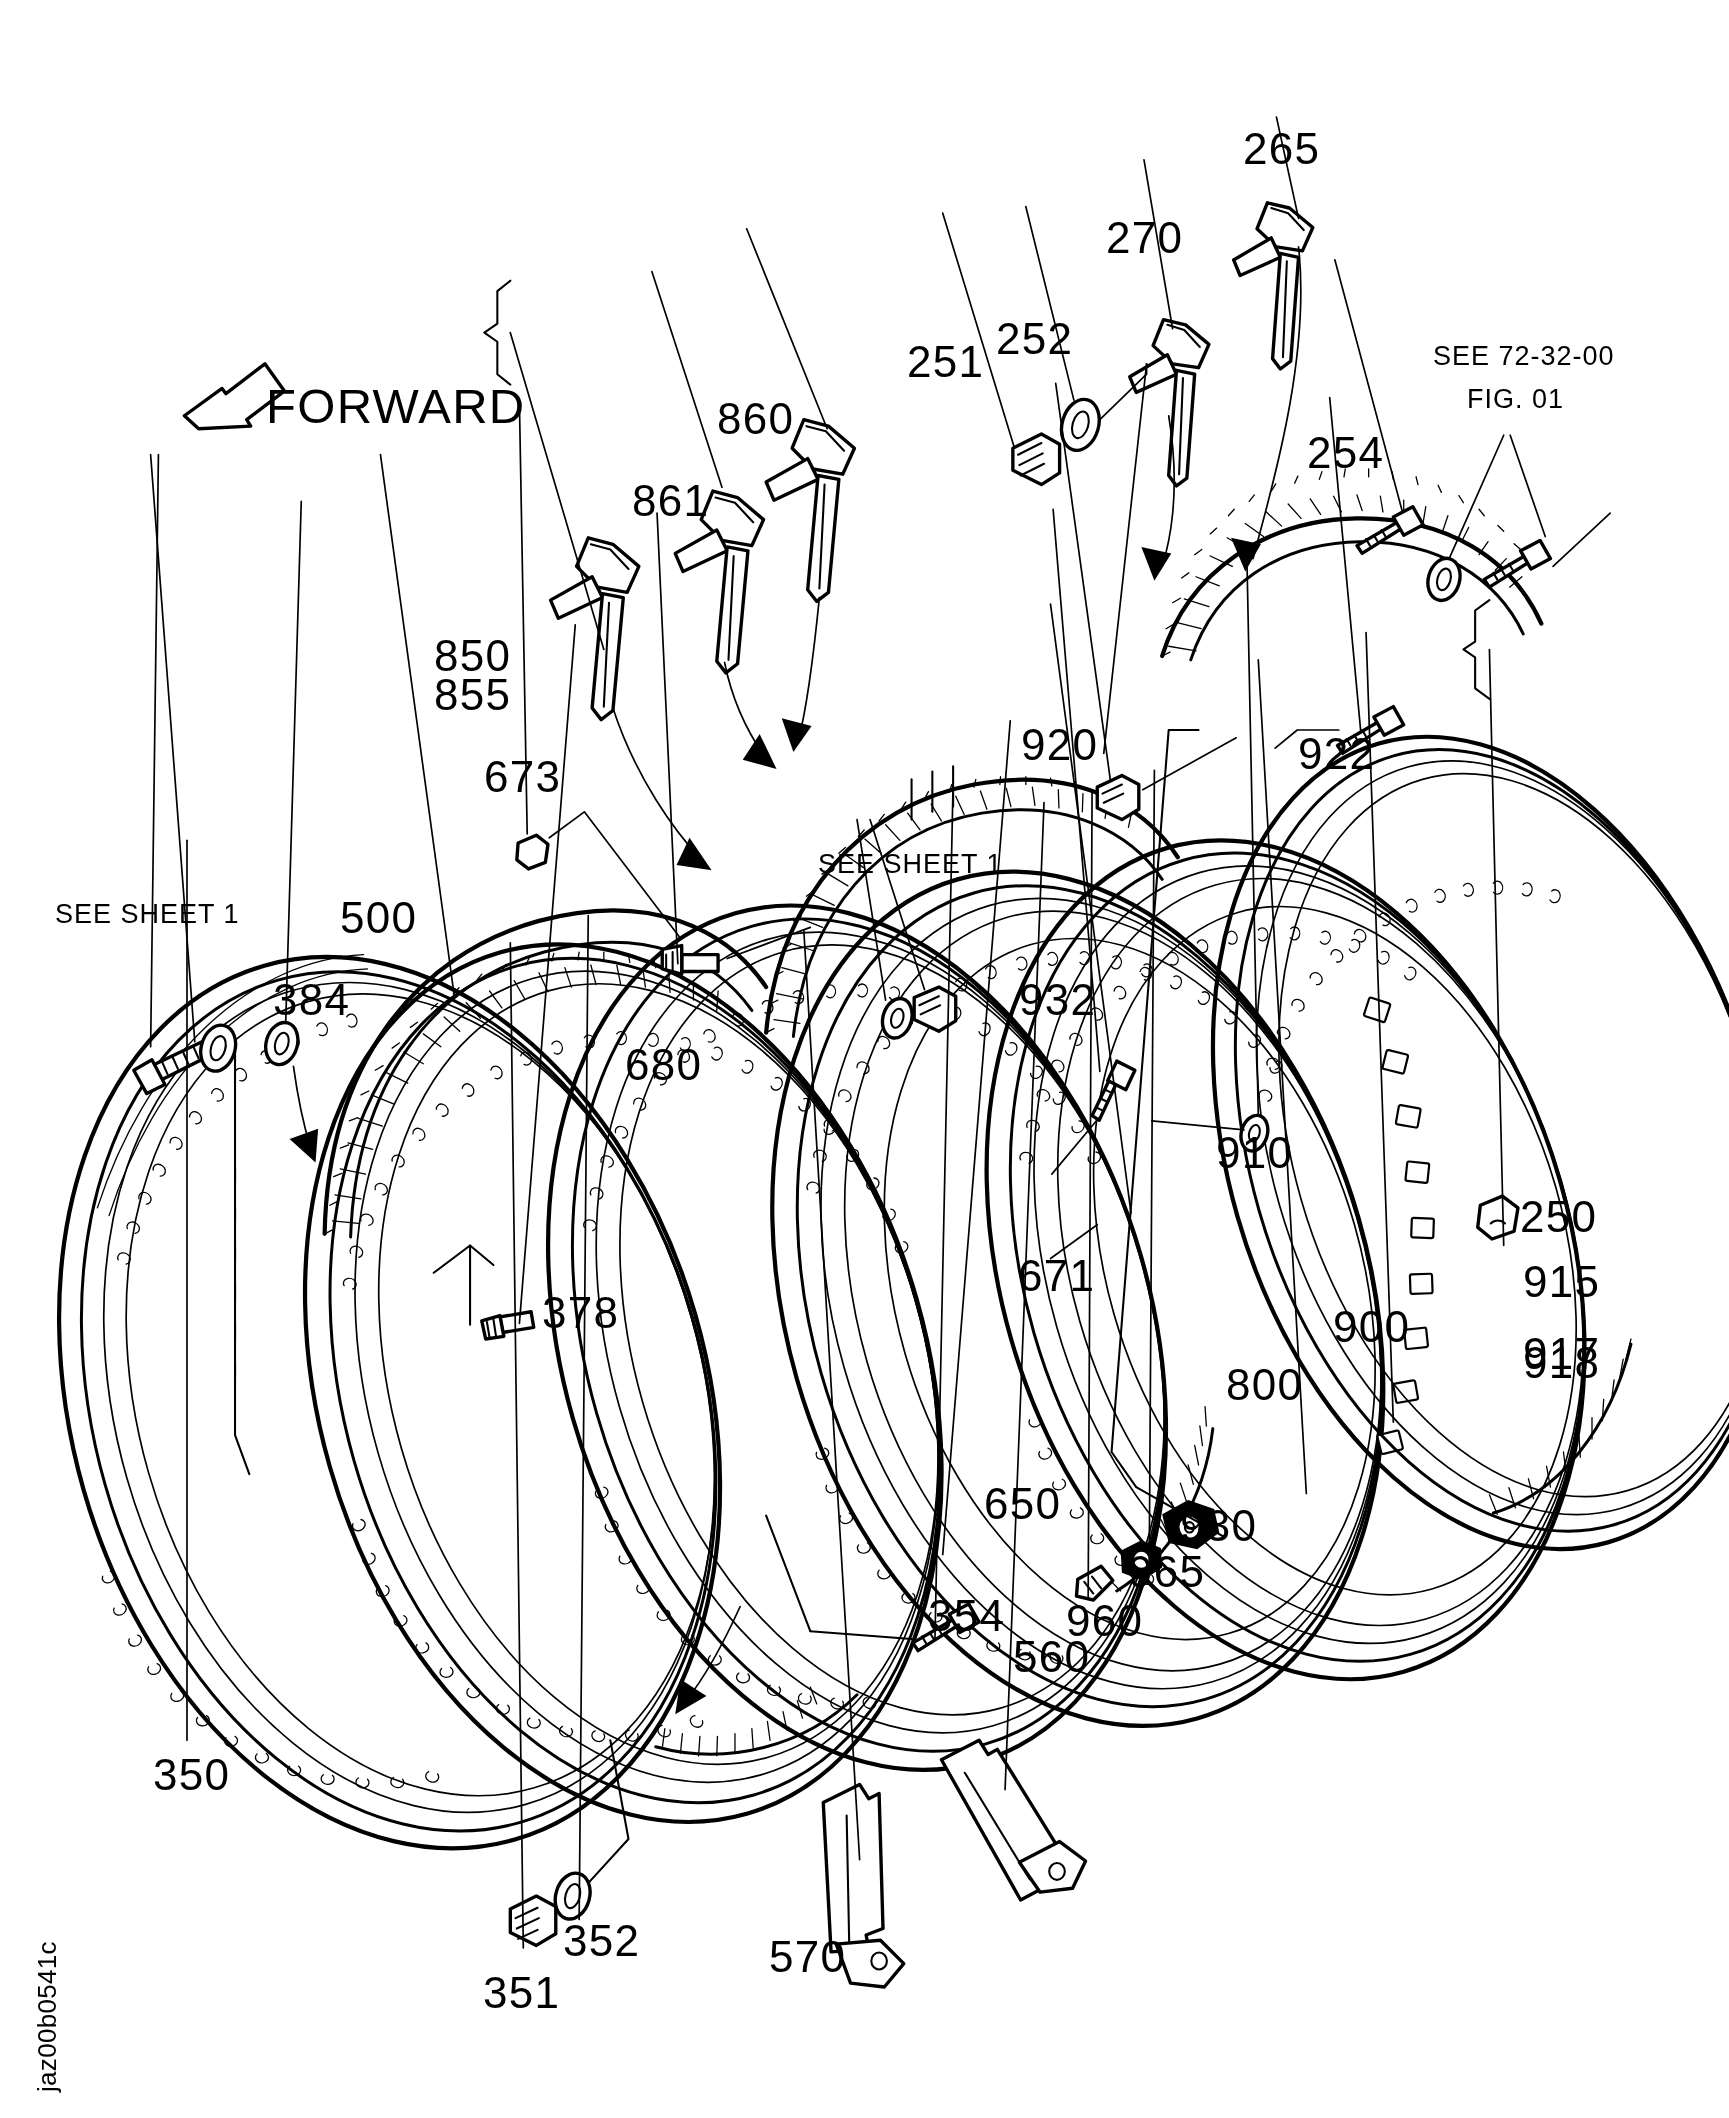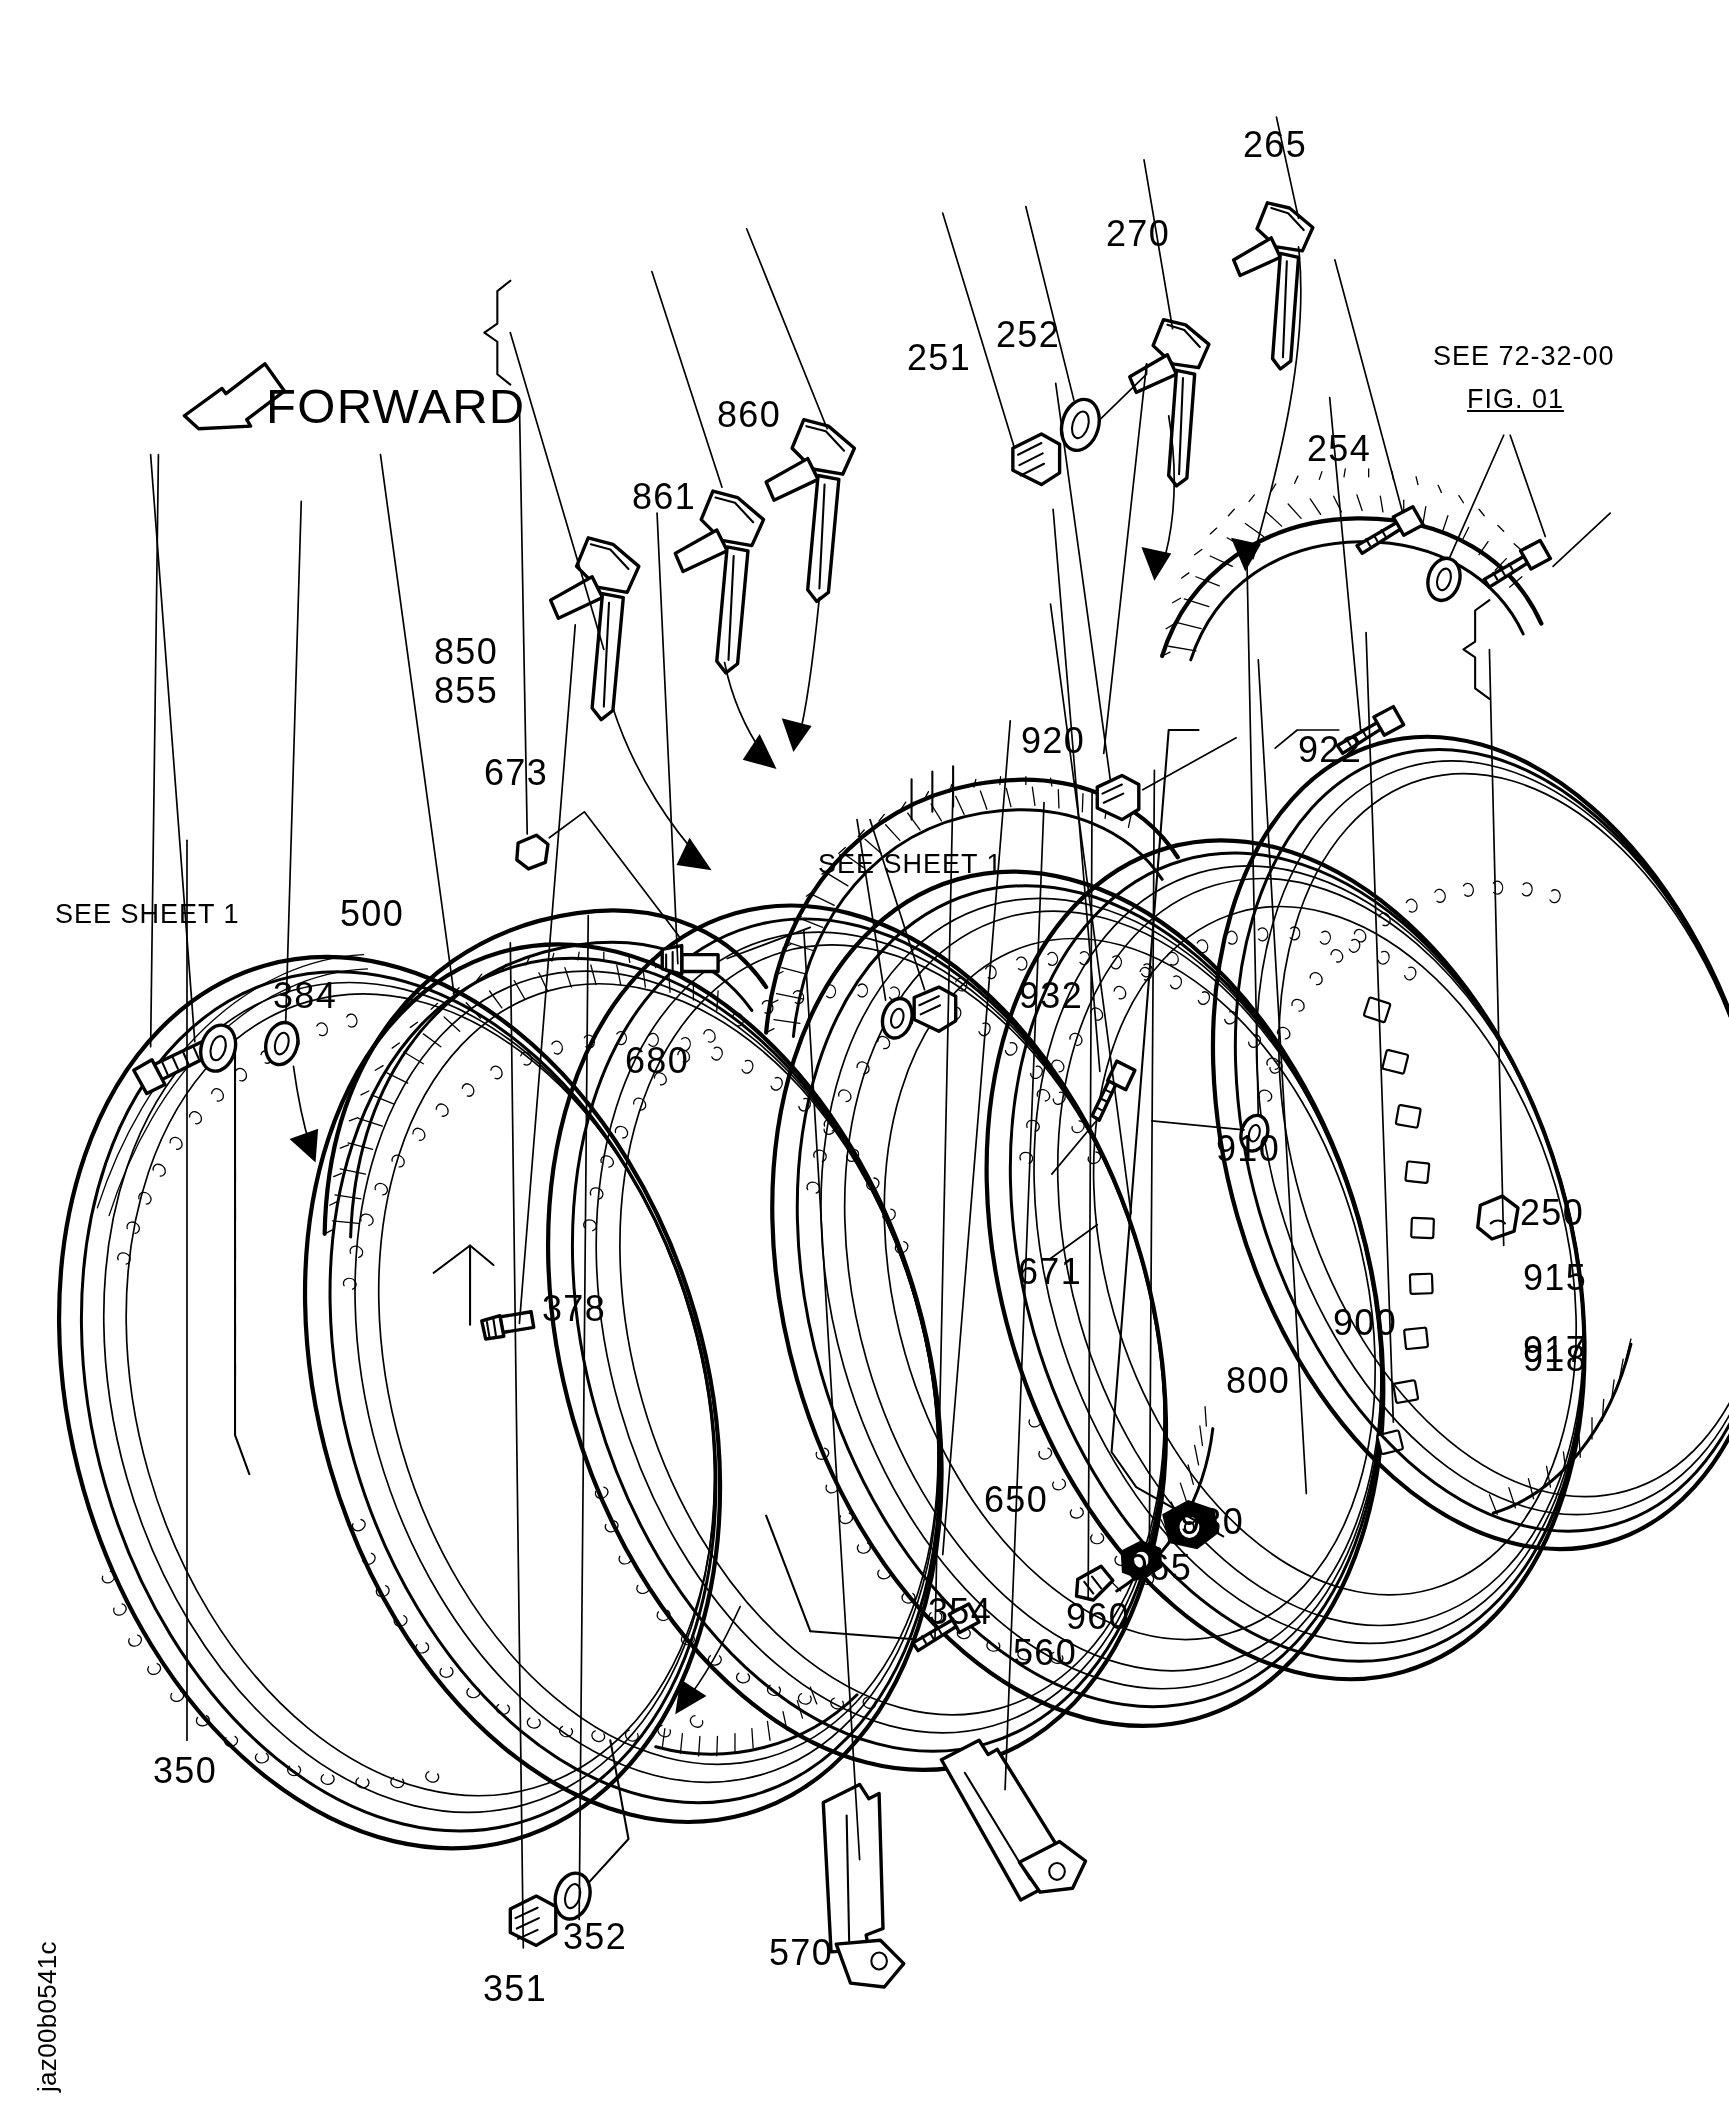--- a/index.html
+++ b/index.html
@@ -26,21 +26,21 @@
     position:absolute;
     font-family:"Liberation Sans", sans-serif;
     font-weight:400;
     font-size:35px;
     line-height:1.0;
     letter-spacing:0.6px;
     color:#000;
     white-space:pre;
     -webkit-font-smoothing:none;
   }
-  .lbl.num{ font-size:36px; letter-spacing:1.3px; }
+  .lbl.num{ font-size:44px; letter-spacing:1.3px; }
   .lbl.note{ font-size:27px; letter-spacing:1px; }
   .lbl.fwd{ font-size:49px; letter-spacing:1.3px; }
   .lbl.drawid{
     font-size:26px;
     letter-spacing:0.3px;
     transform-origin:0 0;
     transform:rotate(-90deg);
   }
 </style>
 </head>
@@ -1075,21 +1075,21 @@
 
     <g>
       <path class="wb" d="M306,660 l-22,-20 l58,-42 l6,8 l60,-46 l30,42 l-58,44 l6,10 z"></path>
     </g>
 
   </svg>
 
   <div class="lbl fwd" style="left:266px; top:382px;">FORWARD</div>
 
   <div class="lbl note" style="left:1433px; top:343px;">SEE 72-32-00</div>
-  <div class="lbl note" style="left:1467px; top:386px;text-decoration:underline;">FIG. 01</div>
+  <div class="lbl note" style="left:1467px; top:386px;">FIG. 01</div>
 
   <div class="lbl note" style="left:55px; top:901px;">SEE SHEET 1</div>
 
   <div class="lbl note" style="left:818px; top:851px;">SEE SHEET 1</div>
 
   <div class="lbl drawid" style="left:34px; top:2092px;">jaz00b0541c</div>
 
   <div class="lbl num" style="left:1243px; top:127px;">265</div>
   <div class="lbl num" style="left:1106px; top:216px;">270</div>
   <div class="lbl num" style="left:907px; top:340px;">251</div>

